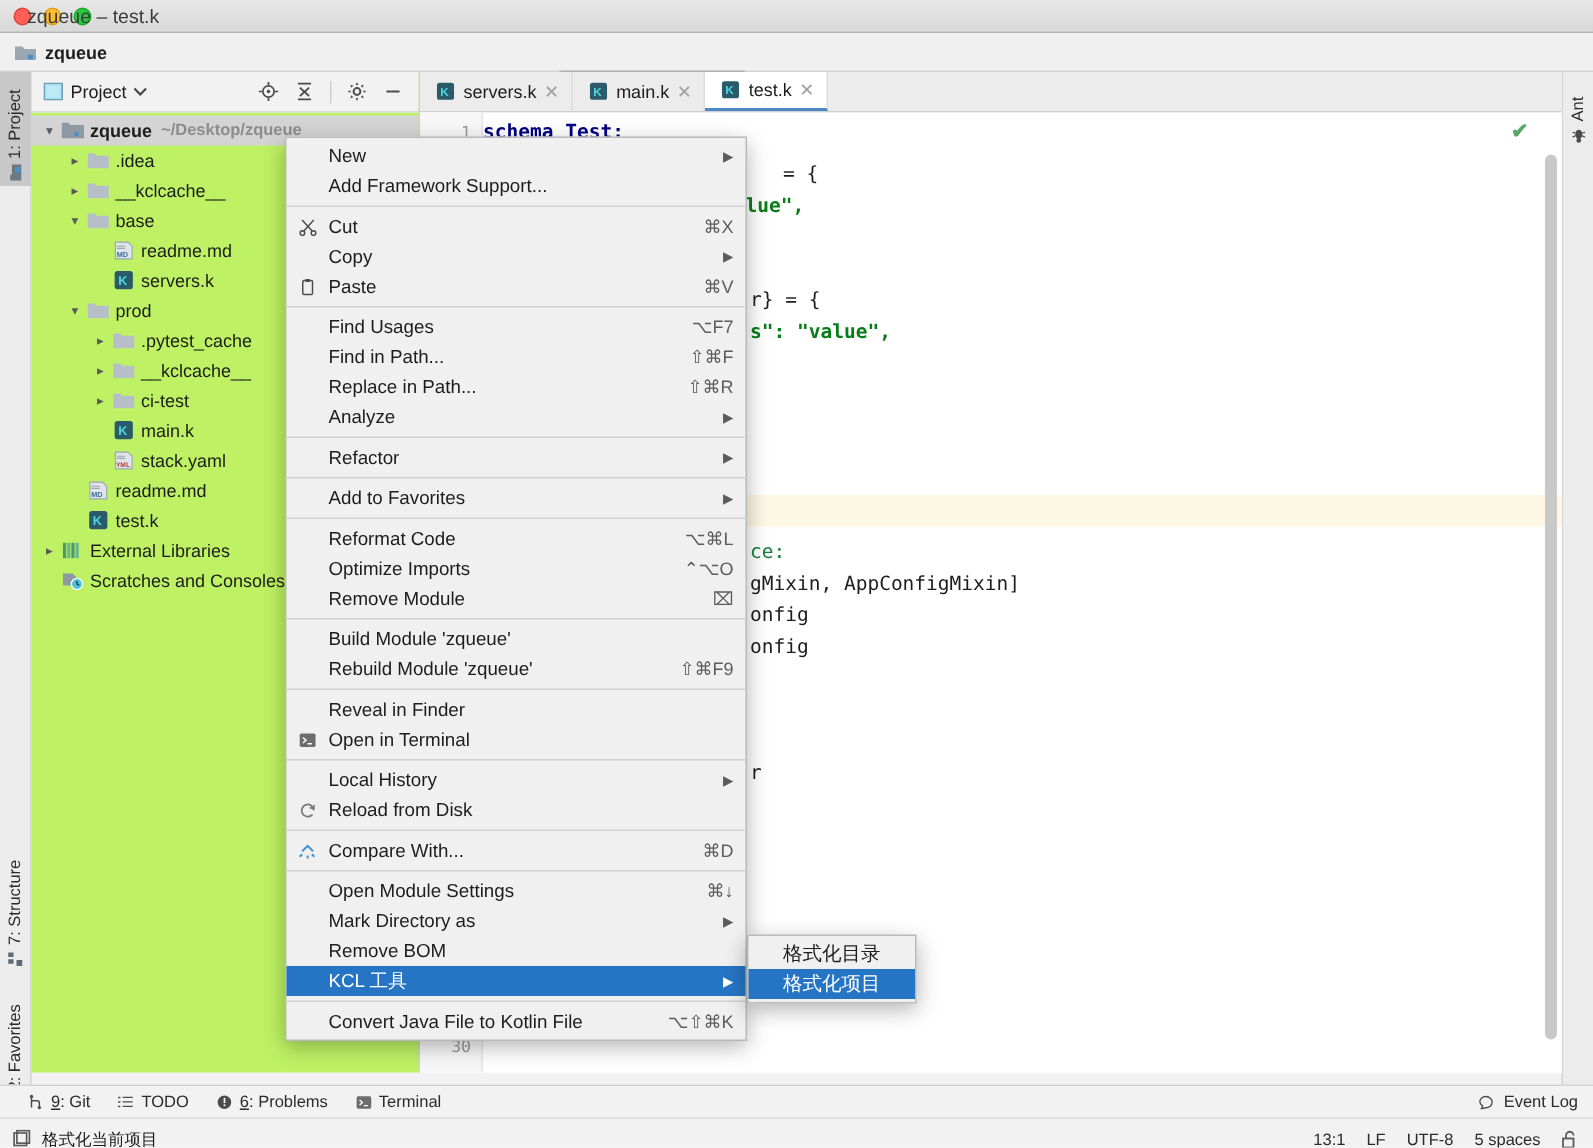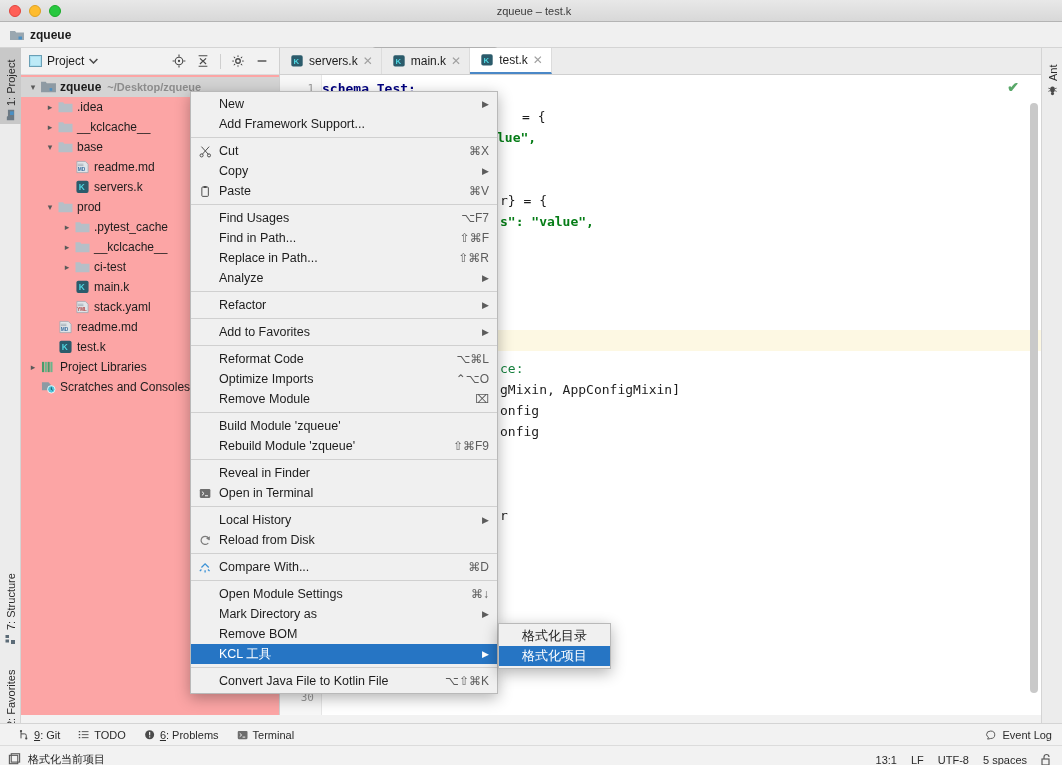--- a/index.html
+++ b/index.html
@@ -21,22 +21,22 @@
     background: linear-gradient(to bottom, #e8e8e8 0%, #d8d8d8 100%);
     border-bottom: 1px solid #b4b4b4;
     display: flex; align-items: center;
   }
   .traffic { display: flex; gap: 8px; margin-left: 9px; }
   .dot { width: 12px; height: 12px; border-radius: 50%; }
   .dot.red { background: #ff5f57; border: 1px solid #e0443e; }
   .dot.yellow { background: #febc2e; border: 1px solid #dea123; }
   .dot.green { background: #28c840; border: 1px solid #1aab29; }
   .title-text {
-    position: absolute; left: 6px; right: 0; text-align: center;
-    font-size: 11px; color: #3b3b3b; font-weight: 400;
+    position: absolute; left: 18px; right: 0; text-align: left;
+    font-size: 13px; color: #3b3b3b; font-weight: 400;
     pointer-events: none;
   }
 
   
   .namebar {
     position: absolute; left: 0; top: 22px; width: 1062px; height: 26px;
     background: #f0f0f0;
     border-bottom: 1px solid #d4d4d4;
     display: flex; align-items: center;
   }
@@ -76,21 +76,21 @@
 
   
   .right-strip {
     position: absolute; right: 0; top: 48px; width: 21px; height: 686px;
     background: #ececec; border-left: 1px solid #d4d4d4;
   }
 
   
   .project-panel {
     position: absolute; left: 21px; top: 48px; width: 259px; height: 667px;
-    background: #fca5a5; border-right: 1px solid #d0d0d0;
+    background: #bef264; border-right: 1px solid #d0d0d0;
   }
   .pp-header {
     height: 27px; display: flex; align-items: center;
     border-bottom: 1px solid #dcdcdc; background: #f2f2f2;
   }
   .pp-title { display:flex; align-items:center; gap:5px; margin-left: 8px; font-size: 12px; color:#1d1d1d; }
   .pp-actions { margin-left: auto; display: flex; align-items: center; gap: 2px; padding-right: 6px; }
   .pp-actions .ic { width: 22px; height: 20px; display:flex; align-items:center; justify-content:center; }
   .pp-actions .divider { width:1px; height:15px; background:#cfcfcf; margin:0 4px; }
 
@@ -532,21 +532,21 @@
         <div class="trow" style="padding-left: 6px;">
           <span class="arrow">▸</span>
           <span class="ficon">
             <svg width="15" height="14" viewBox="0 0 16 15">
               <rect x="1" y="2" width="2.3" height="11" fill="#4a9b6b"></rect>
               <rect x="4" y="2" width="2.3" height="11" fill="#6bb58c"></rect>
               <rect x="7" y="2" width="2.3" height="11" fill="#4a9b6b"></rect>
               <rect x="10" y="2" width="2.3" height="11" fill="#6bb58c"></rect>
             </svg>
           </span>
-          <span class="tlabel">Project Libraries</span>
+          <span class="tlabel">External Libraries</span>
         </div>
         <div class="trow" style="padding-left: 6px;">
           <span class="arrow blank">▸</span>
           <span class="ficon">
             <svg width="15" height="14" viewBox="0 0 16 15">
               <path d="M1 2.5h7l3 3V11H1z" fill="#8e9aa3"></path>
               <circle cx="11" cy="10" r="4" fill="#4fc3d9" stroke="#fff" stroke-width="0.9"></circle>
               <path d="M11 7.8V10l1.6 1" stroke="#1d4652" stroke-width="1" fill="none"></path>
             </svg>
           </span>

